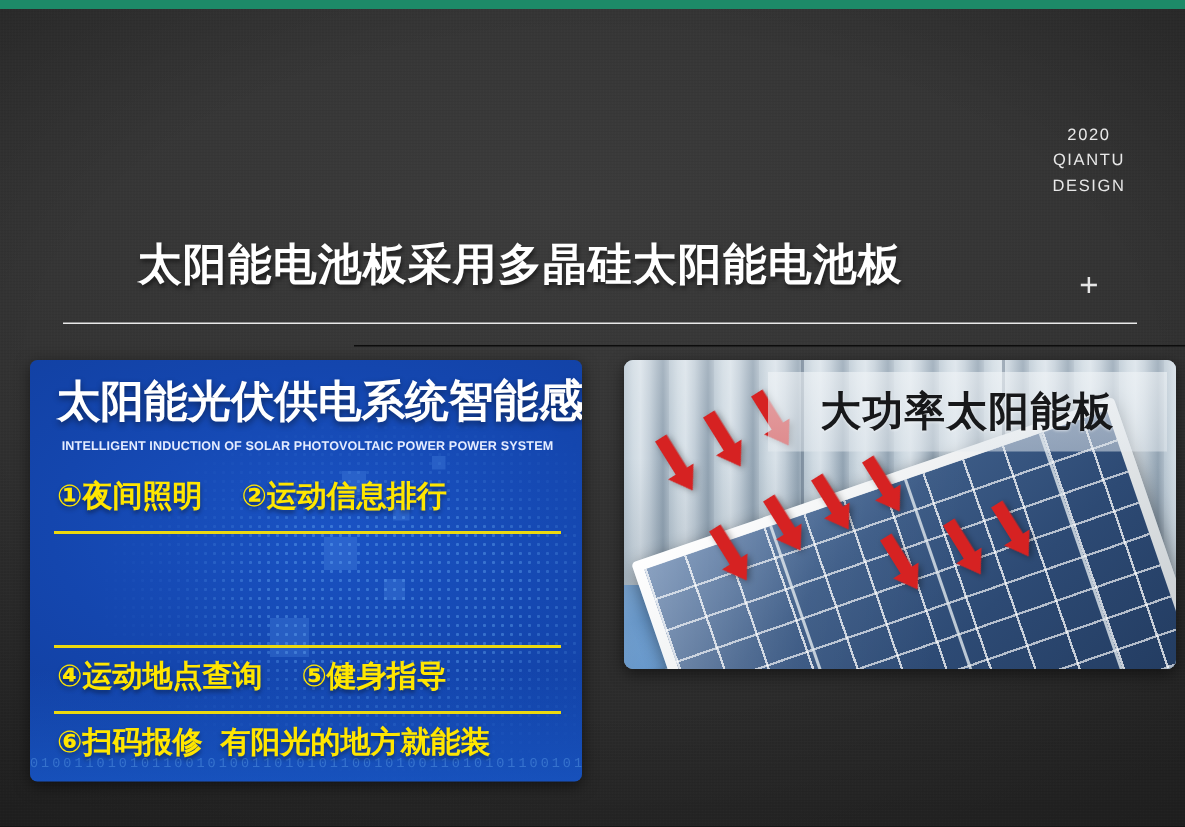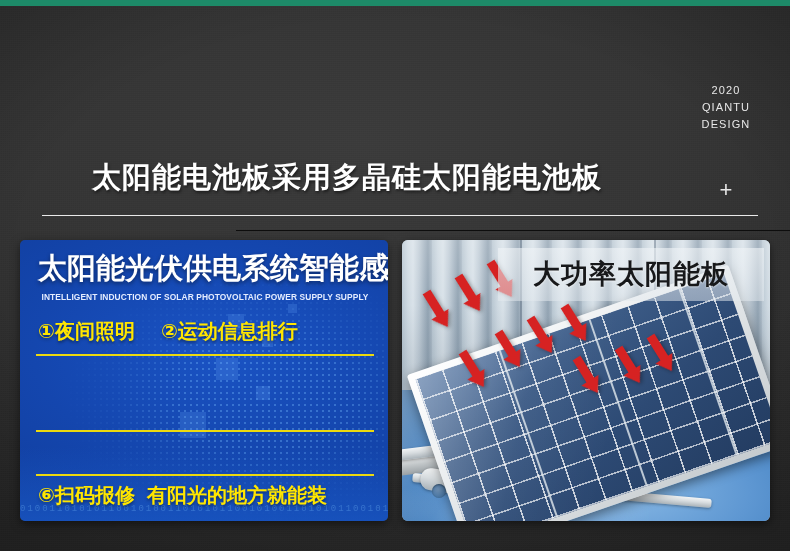--- a/index.html
+++ b/index.html
@@ -212,24 +212,24 @@
     left: 16px;
     width: 338px;
     height: 1.5px;
     background: #ffe600;
     opacity: .92;
   }
 
   
   .panel-photo {
     position: absolute;
-    left: 402px;
+    left: 416px;
     top: 240px;
     width: 368px;
-    height: 281px;
+    height: 206px;
     border-radius: 6px;
     overflow: hidden;
     box-shadow: 0 3px 10px rgba(0,0,0,.5);
     background: #9fb0bd;
   }
   
   .wall {
     position: absolute;
     left: 0; top: 0; right: 0; height: 185px;
     background:
@@ -406,29 +406,32 @@
     <div class="sq" style="left:160px;top:172px;width:26px;height:26px;"></div>
     <div class="sq" style="left:268px;top:64px;width:9px;height:9px;"></div>
 
     <div class="glow-bottom"></div>
     <div class="binary">01001101010110010100110101011001010011010101100101001101010110010100110101011001</div>
 
     <div class="bp-title">
       <span class="t1">太阳能光伏供电系统</span><span class="t2">智能感应</span>
     </div>
 
-    <div class="bp-sub">INTELLIGENT INDUCTION OF SOLAR PHOTOVOLTAIC POWER SUPPLY SUPPLY</div>
+    <div class="bp-sub">INTELLIGENT INDUCTION OF SOLAR PHOTOVOLTAIC POWER POWER SYSTEM</div>
 
     <div class="bp-row" style="top:76px;">
       <span>①夜间照明</span><span class="gap"></span><span>②运动信息排行</span>
     </div>
     <div class="bp-div" style="top:114px;"></div>
 
     <div class="bp-div" style="top:190px;"></div>
 
+    <div class="bp-row" style="top:196px;">
+      <span>④运动地点查询</span><span class="gap"></span><span>⑤健身指导</span>
+    </div>
     <div class="bp-div" style="top:234px;"></div>
 
     <div class="bp-row" style="top:240px;">
       <span>⑥扫码报修</span><span class="gap-sm"></span><span>有阳光的地方就能装</span>
     </div>
   </div>
 
   <div class="panel-photo">
 
     <div class="wall"></div>

